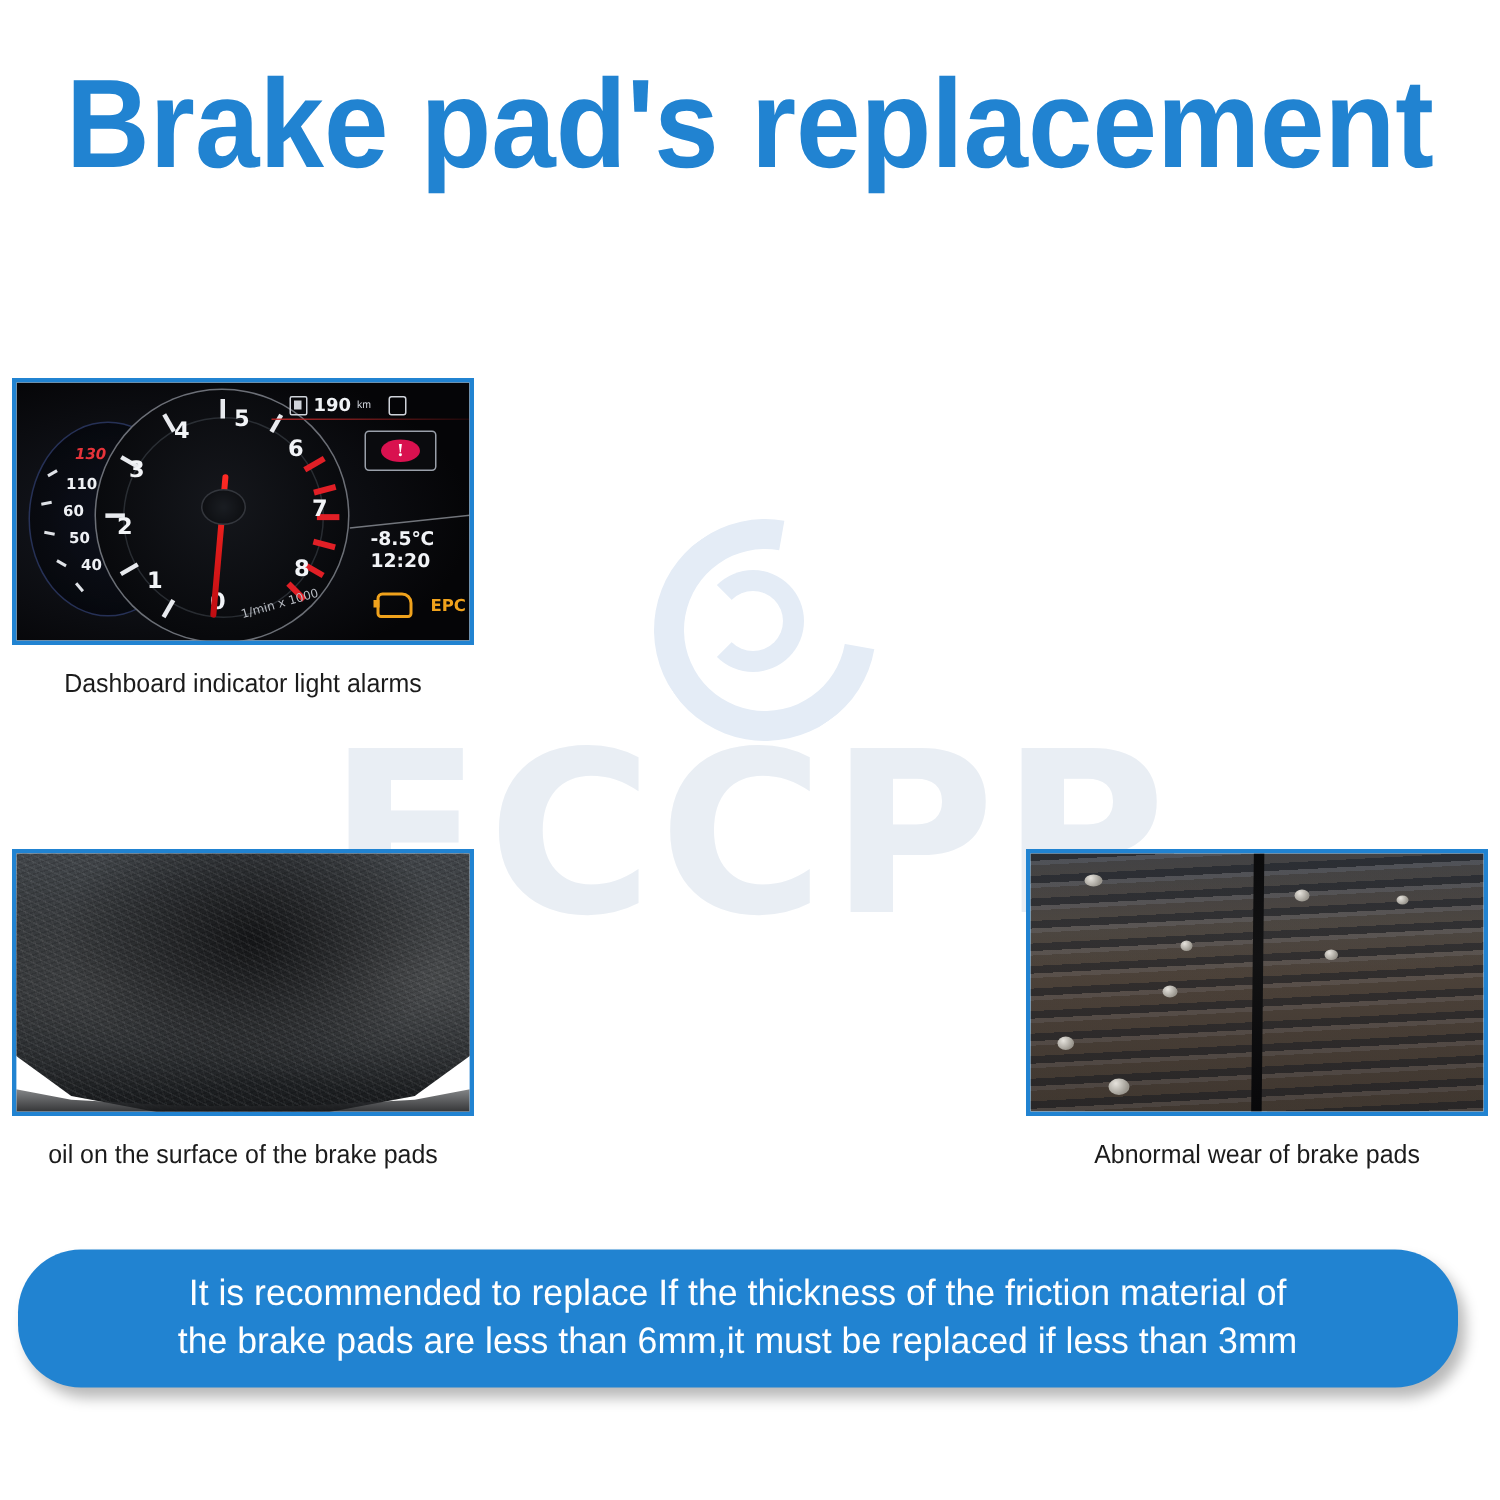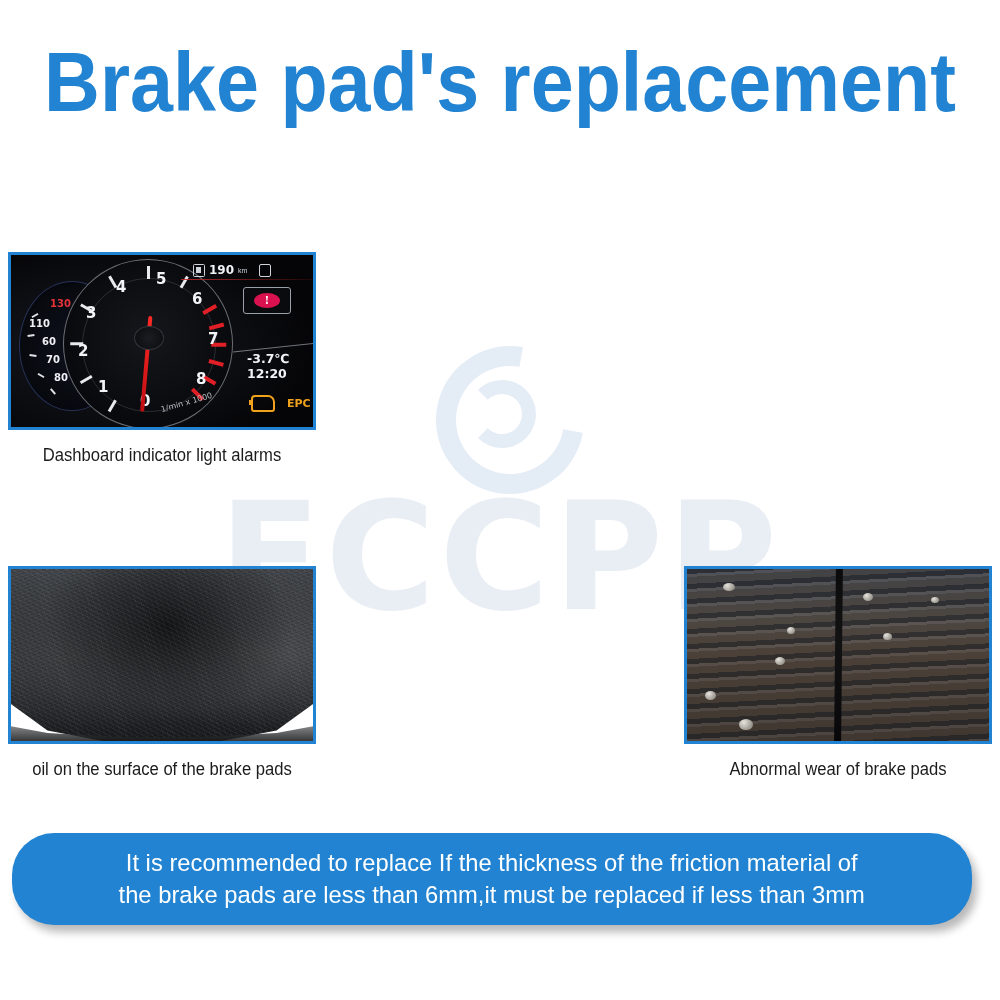--- a/index.html
+++ b/index.html
@@ -557,25 +557,25 @@
 
   <div class="row">
 
 
     <div class="cell">
       <div class="frame">
         <div class="dash">
           <div class="dash-glow"></div>
 
           <div class="speedo">
-            <div class="sp-num red" style="left:30px;top:16px;">130</div>
-            <div class="sp-num" style="left:9px;top:36px;">110</div>
+            <div class="sp-num red" style="left:30px;top:16px;font-style:italic;">130</div>
+            <div class="sp-num" style="left:24px;top:36px;">110</div>
             <div class="sp-num" style="left:22px;top:54px;">60</div>
-            <div class="sp-num" style="left:26px;top:72px;">70</div>
-            <div class="sp-num" style="left:34px;top:90px;">80</div>
+            <div class="sp-num" style="left:26px;top:72px;">50</div>
+            <div class="sp-num" style="left:34px;top:90px;">40</div>
             <div class="sp-tick" style="left:14px;top:30px;transform:rotate(60deg);"></div>
             <div class="sp-tick" style="left:10px;top:50px;transform:rotate(80deg);"></div>
             <div class="sp-tick" style="left:12px;top:70px;transform:rotate(100deg);"></div>
             <div class="sp-tick" style="left:20px;top:90px;transform:rotate(120deg);"></div>
             <div class="sp-tick" style="left:32px;top:106px;transform:rotate(140deg);"></div>
           </div>
 
           <div class="tach">
             <div class="tach-inner"></div>
 
@@ -615,21 +615,21 @@
             <div class="odo-unit">km</div>
             <div class="lock-ico"></div>
           </div>
 
           <div class="warnbox">
             <div class="warn-oval">!</div>
           </div>
 
           <div class="infoline"></div>
           <div class="infopanel">
-            <div>-3.7℃</div>
+            <div>-8.5℃</div>
             <div>12:20</div>
           </div>
 
           <div class="amber-row">
             <div class="amber-engine"></div>
             <div class="amber-epc">EPC</div>
           </div>
         </div>
       </div>
       <div class="caption cap-sm">Dashboard indicator light alarms</div>

